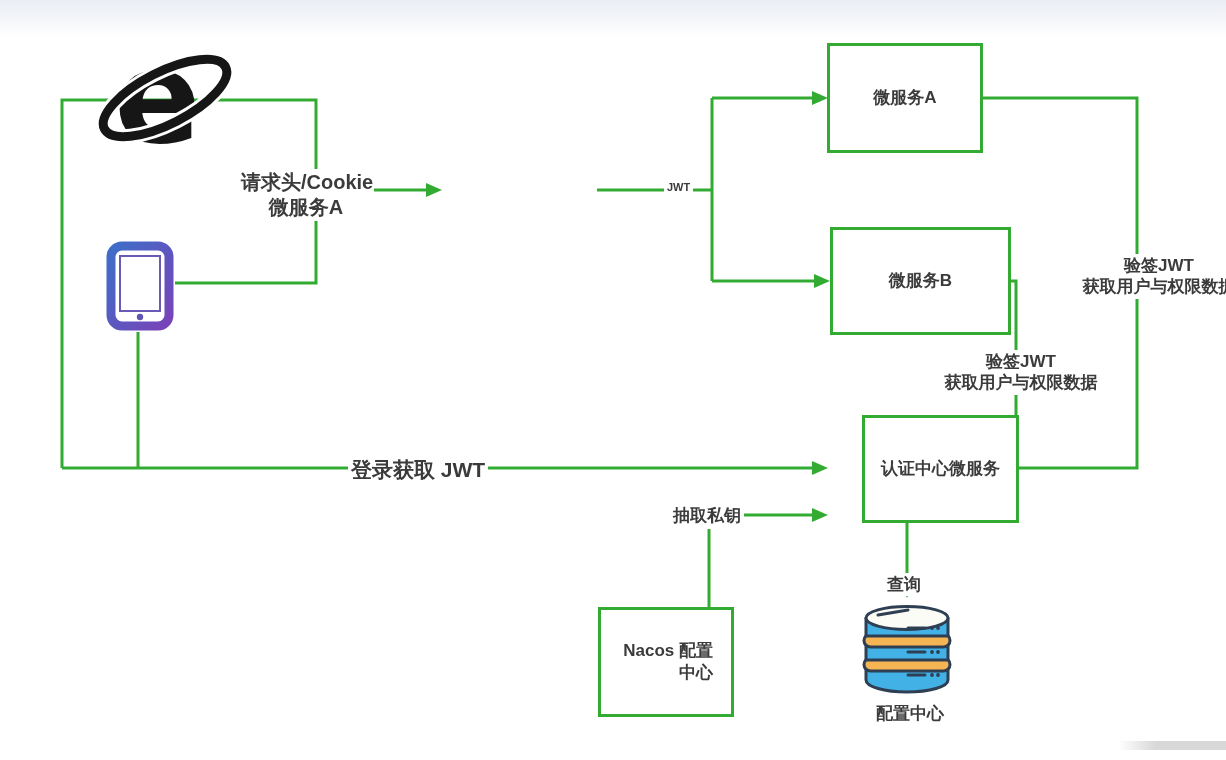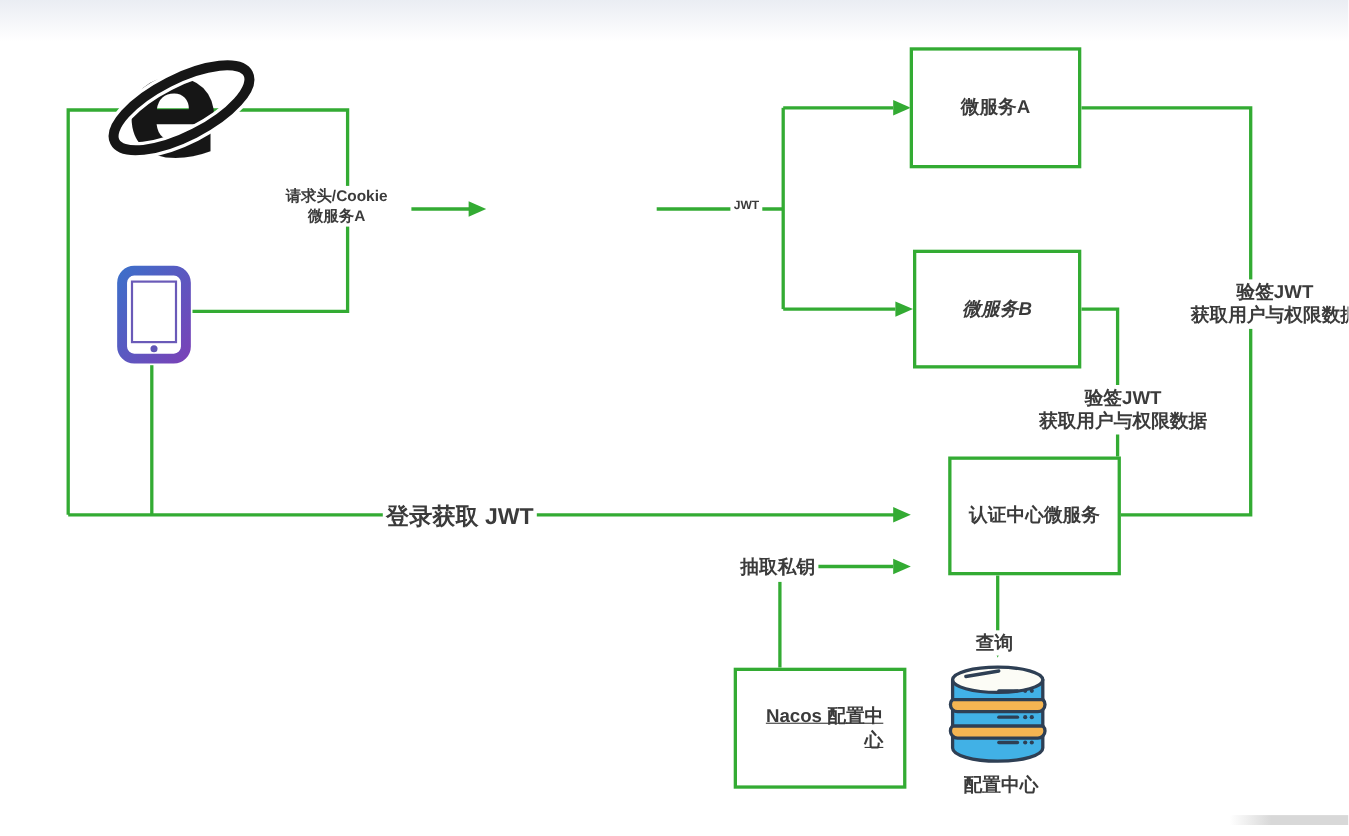--- a/index.html
+++ b/index.html
@@ -10,21 +10,21 @@
   .top-fade{position:absolute;left:0;top:0;width:100%;height:38px;z-index:0;
     background:linear-gradient(180deg,#eaedf3 0%,rgba(255,255,255,0) 100%);}
   .wires{position:absolute;left:0;top:0;z-index:1;}
   .node-box{
     position:absolute;z-index:2;background:#ffffff;border:3px solid #33ab33;
     display:flex;align-items:center;justify-content:center;text-align:right;
     color:#3b3b3b;font-weight:bold;font-size:17px;line-height:1.3;box-sizing:border-box;
   }
   .edge-label{
     position:absolute;z-index:3;background:#ffffff;color:#3b3b3b;font-weight:bold;
-    font-size:14px;line-height:1.25;text-align:center;padding:1px 3px;white-space:nowrap;
+    font-size:20px;line-height:1.25;text-align:center;padding:1px 3px;white-space:nowrap;
   }
   .icon-wrap{position:absolute;z-index:2;}
   .gray-bar{position:absolute;z-index:4;left:1118px;top:741px;width:108px;height:9px;
     background:linear-gradient(to right,rgba(216,216,216,0),#d8d8d8 35%,#d8d8d8 100%);}
 </style>
 </head>
 <body>
 
 <div class="stage">
   <div class="top-fade"></div>
@@ -64,29 +64,29 @@
       <polygon points="812,508 828,515 812,522"></polygon>
       <polygon points="899,580 915,580 907,598"></polygon>
     </g>
   </svg>
 
 
   <div class="node-box" style="left:827px;top:43px;width:156px;height:110px;">
     <span>微服务A</span>
   </div>
 
-  <div class="node-box" style="left:830px;top:227px;width:153px;height:108px;font-style:italic;">
+  <div class="node-box" style="left:830px;top:227px;width:181px;height:108px;">
     <span>微服务B</span>
   </div>
 
   <div class="node-box" style="left:829px;top:415px;width:157px;height:108px;margin-left:33px;">
     <span>认证中心微服务</span>
   </div>
 
-  <div class="node-box" style="left:667px;top:607px;width:157px;height:110px;padding:0 18px;text-decoration:underline;">
+  <div class="node-box" style="left:598px;top:607px;width:136px;height:110px;padding:0 18px;">
     <span style="white-space:normal;">Nacos 配置中心</span>
   </div>
 
   <div class="edge-label" style="left:238px;top:169px;width:130px;">
     <div>请求头/Cookie</div>
     <div>微服务A</div>
   </div>
 
   <div class="edge-label" style="left:664px;top:180px;font-size:11px;">JWT</div>
 

